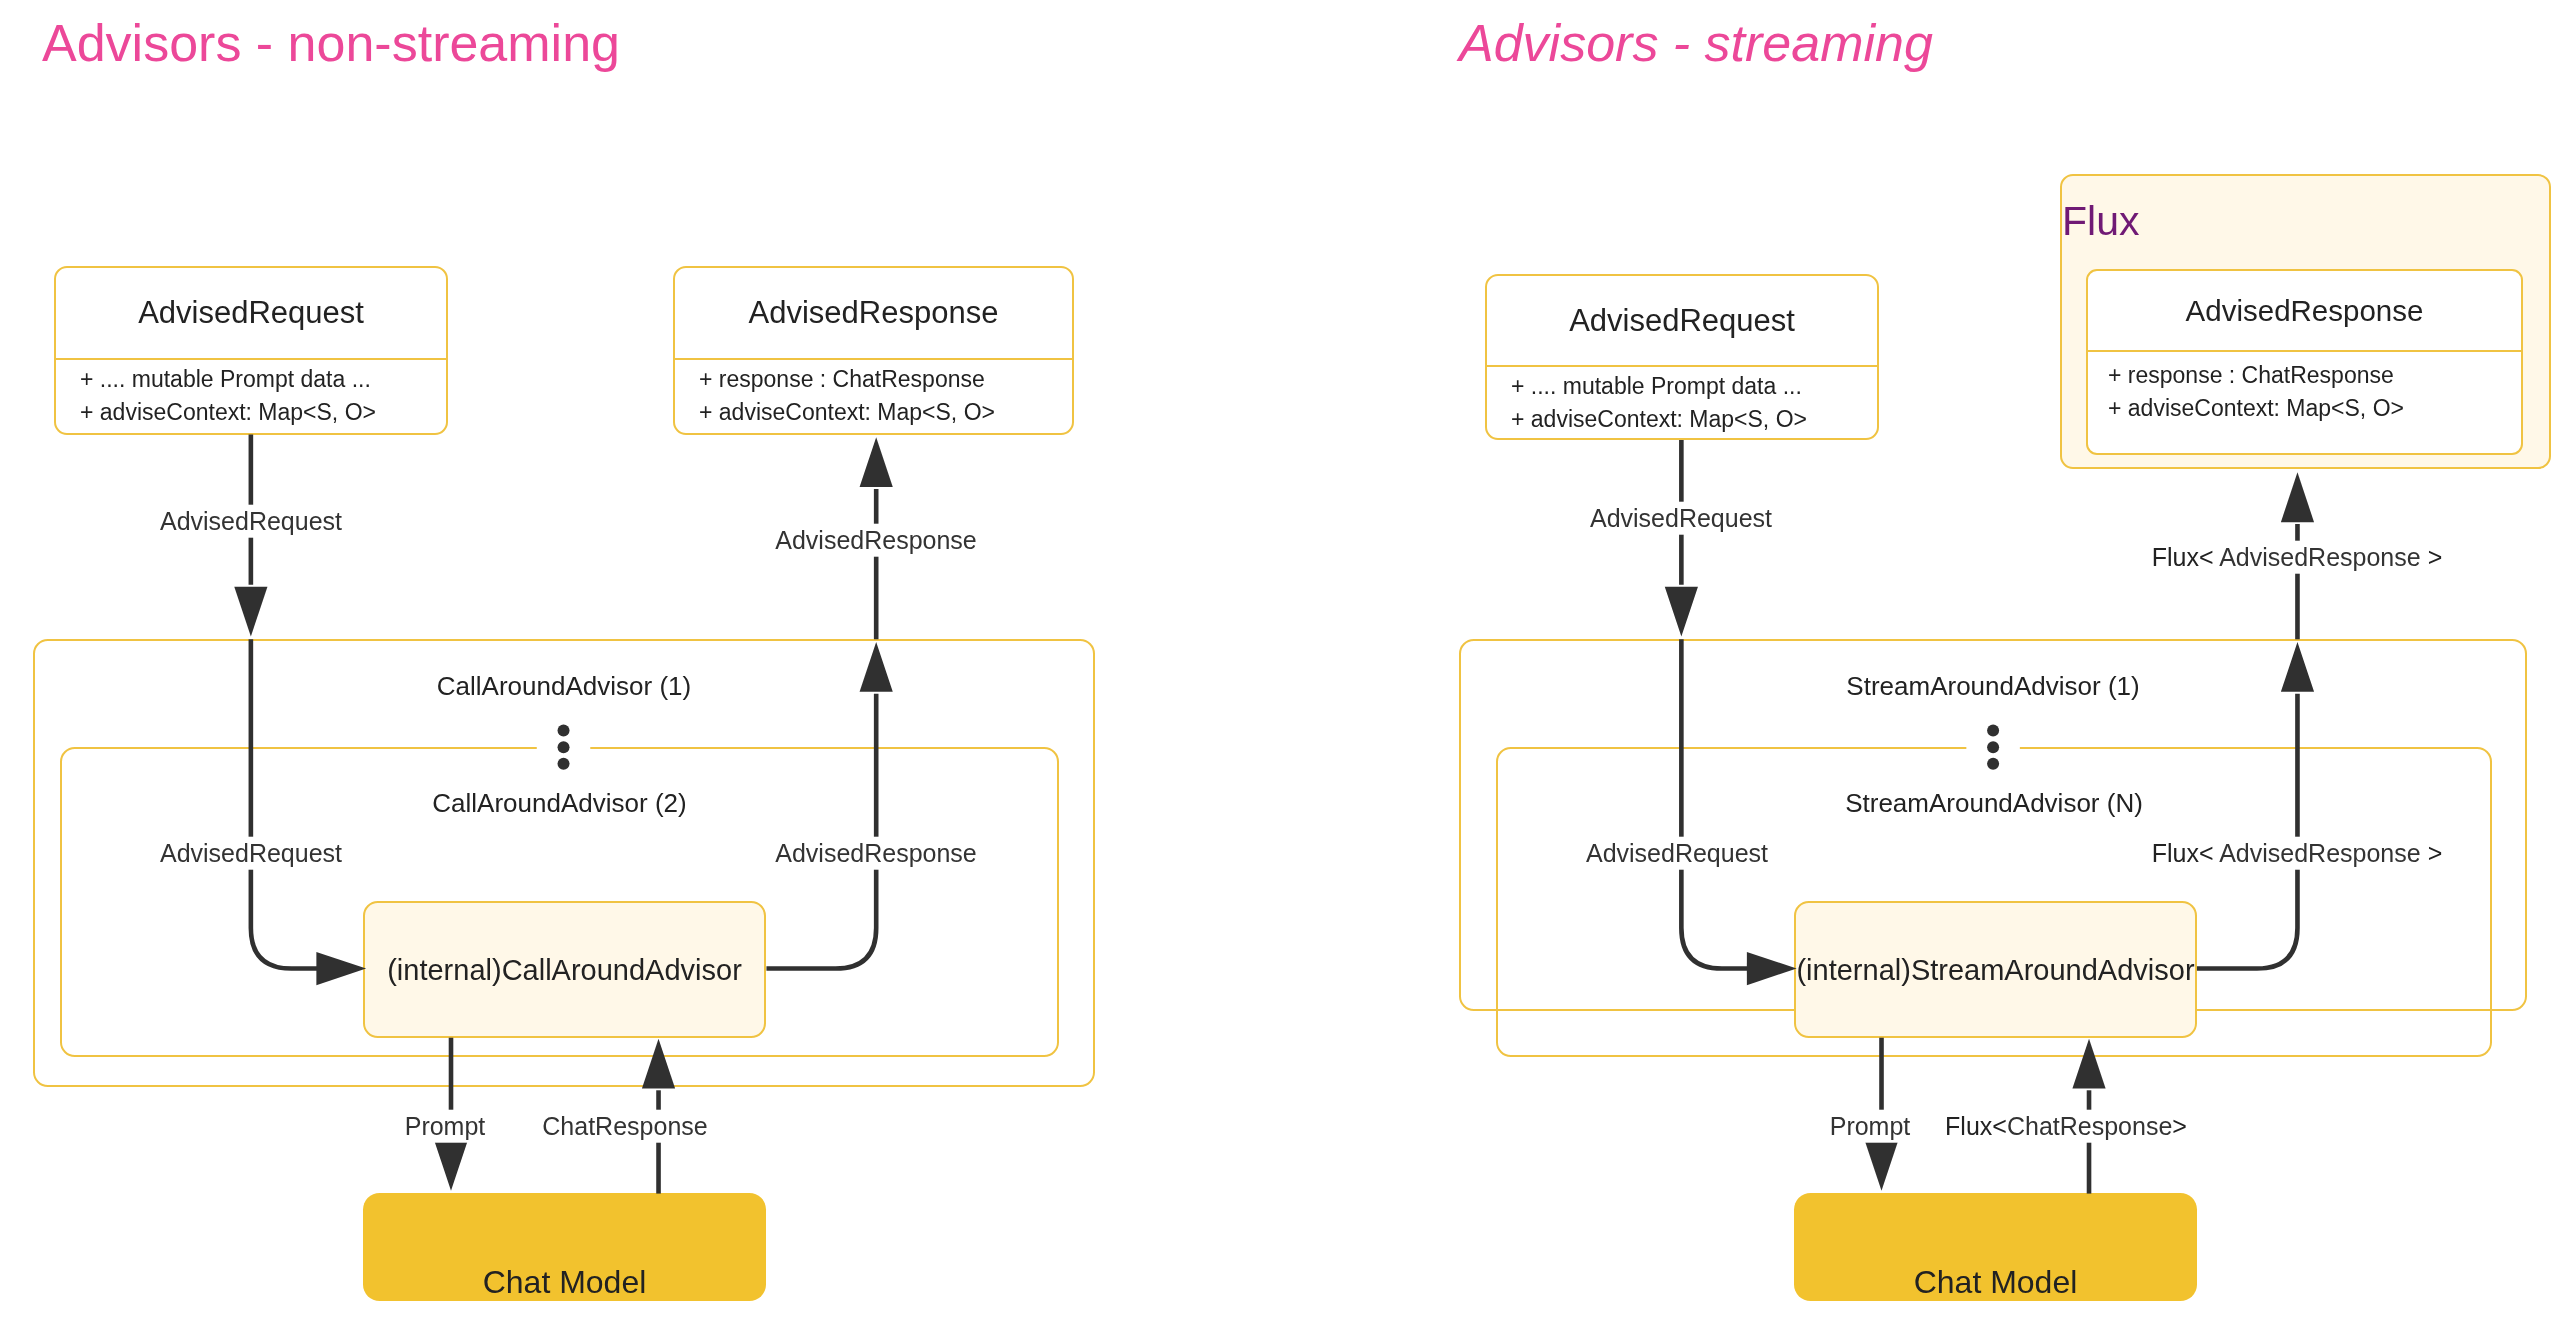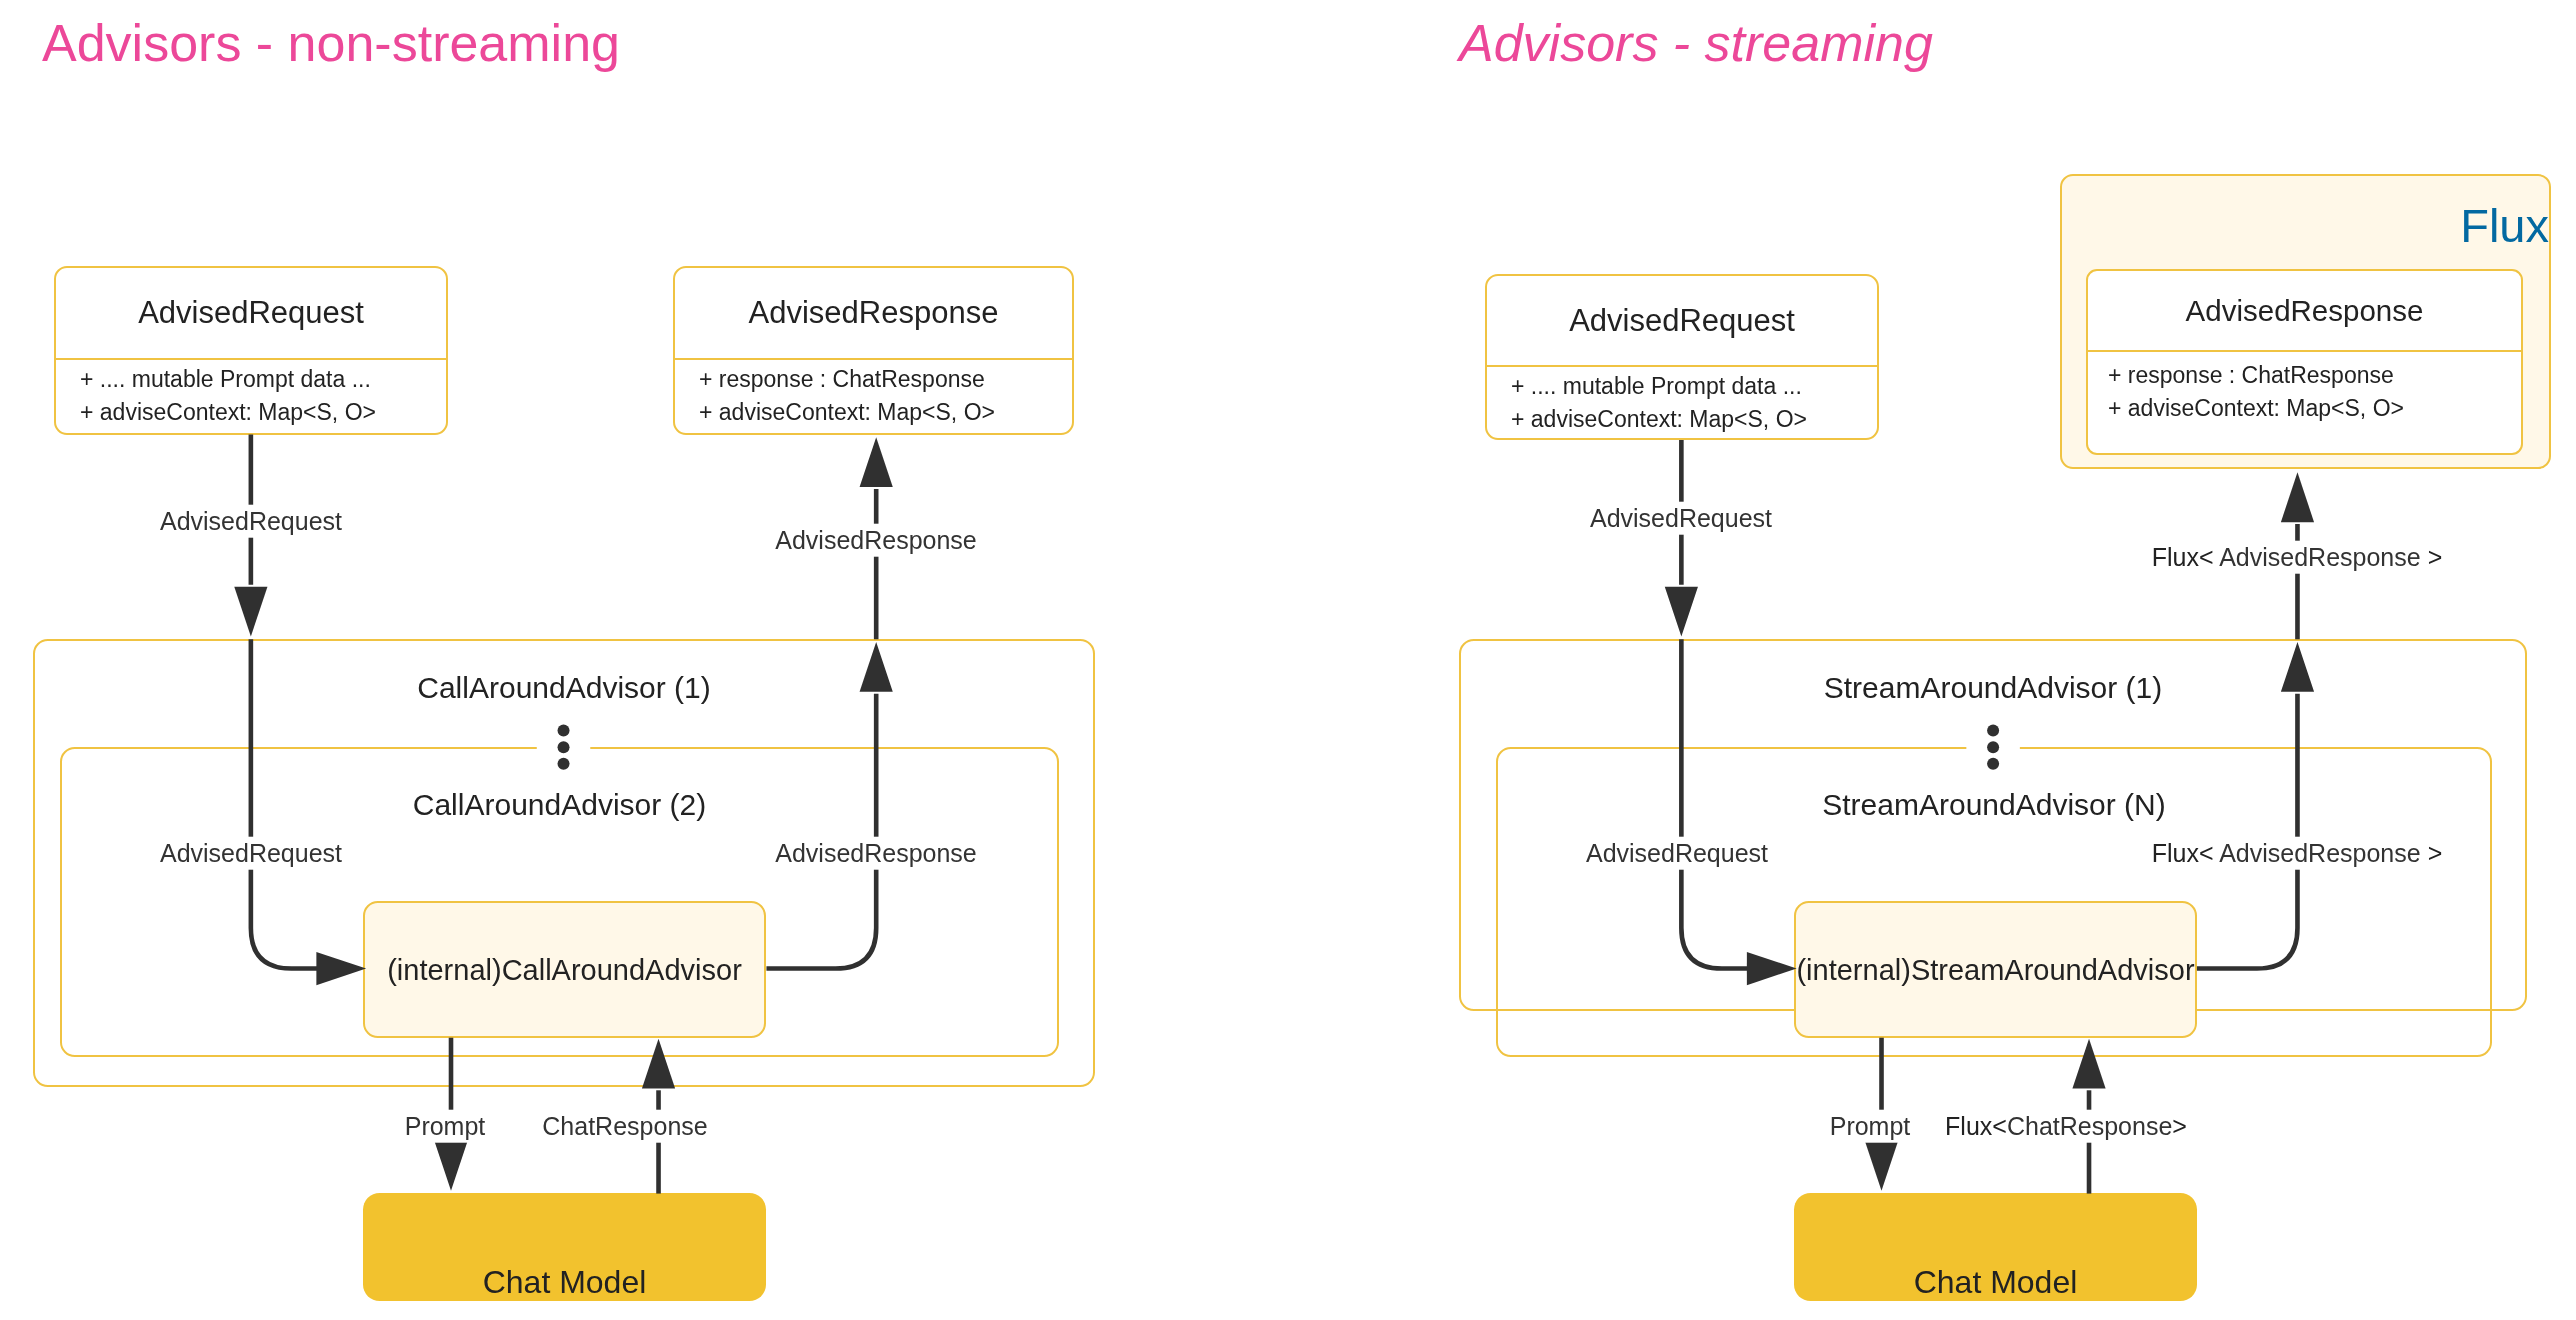--- a/index.html
+++ b/index.html
@@ -6,28 +6,28 @@
   body{width:2576px;height:1321px;position:relative;overflow:hidden;
        font-family:"Liberation Sans", sans-serif;color:#1f1f1f;}
   .abs{position:absolute;box-sizing:border-box;}
   .diagram-title{font-size:52px;font-weight:500;color:#ec4899;letter-spacing:0px;}
   .class-box{background:#ffffff;border:2.8px solid #F0C342;border-radius:13px;overflow:hidden;}
   .class-title{height:90px;display:flex;align-items:center;justify-content:center;
                font-size:31px;color:#222;border-bottom:2.8px solid #F0C342;}
   .class-fields{padding:3px 24px;font-size:23px;line-height:33px;color:#222;}
   .frame{border:2.8px solid #F0C342;border-radius:14.8px;background:transparent;}
   .frame-title{position:absolute;left:0;right:0;top:29.5px;text-align:center;
-               font-size:30px;color:#222;}
+               font-size:26px;color:#222;}
   .internal-box{background:#FFF8E8;border:2.8px solid #F0C342;border-radius:14.8px;
                 display:flex;flex-direction:row;align-items:center;justify-content:center;
                 font-size:29px;line-height:40px;color:#222;}
   .chat-model{background:#F2C22E;border-radius:16.6px;display:flex;align-items:flex-end;
               justify-content:center;font-size:32px;color:#222;}
   .flux-box{background:#FFF8E8;border:2.8px solid #F0C342;border-radius:13px;}
-  .flux-title{position:absolute;left:0;right:0;top:22px;text-align:right;font-size:47px;color:#0369a1;}
+  .flux-title{position:absolute;left:0;right:0;top:22px;text-align:left;font-size:41px;color:#701a75;}
   .flux-inner .class-title{height:79px;font-size:29.5px;}
   .line-label{position:absolute;transform:translate(-50%,-50%);background:#ffffff;
               padding:1.8px 7.4px;font-size:25px;color:#333;white-space:nowrap;}
   .line-label b{font-weight:normal;color:#222;}
   svg.wires{position:absolute;left:0;top:0;z-index:5;pointer-events:none;}
   .lbl{z-index:10;}
   .bx{z-index:1;}
 </style>
 </head>
 <body>

